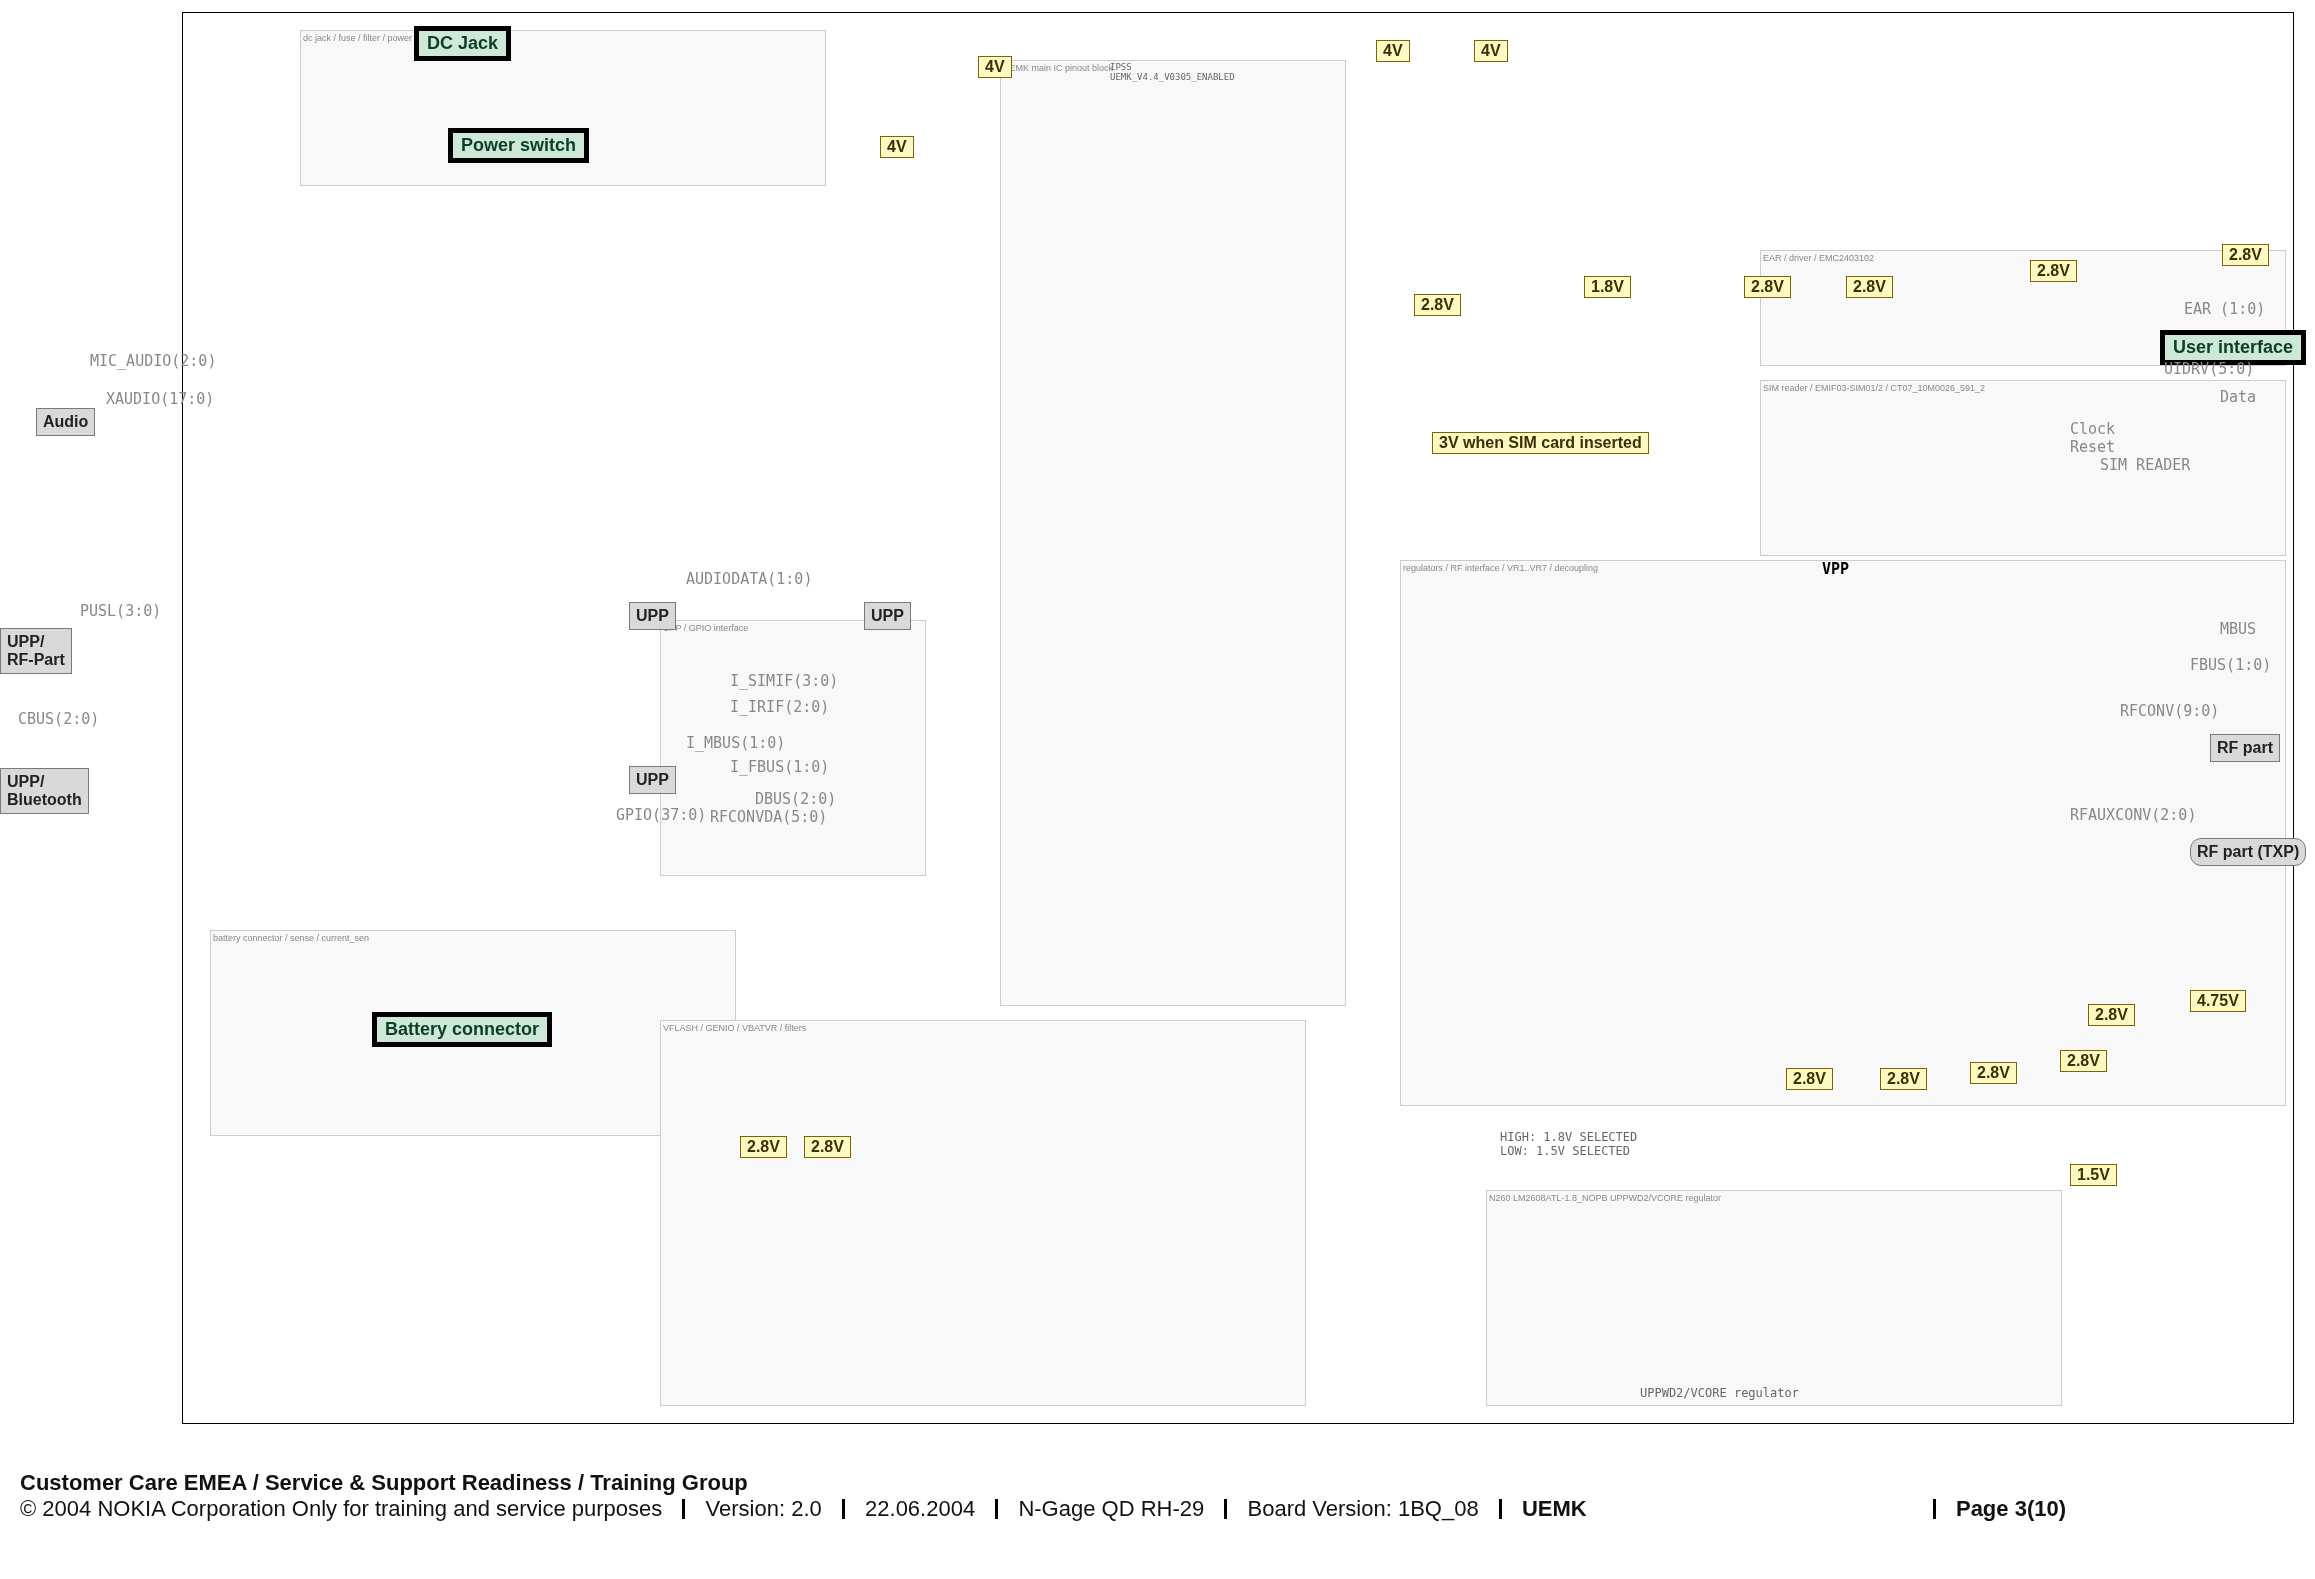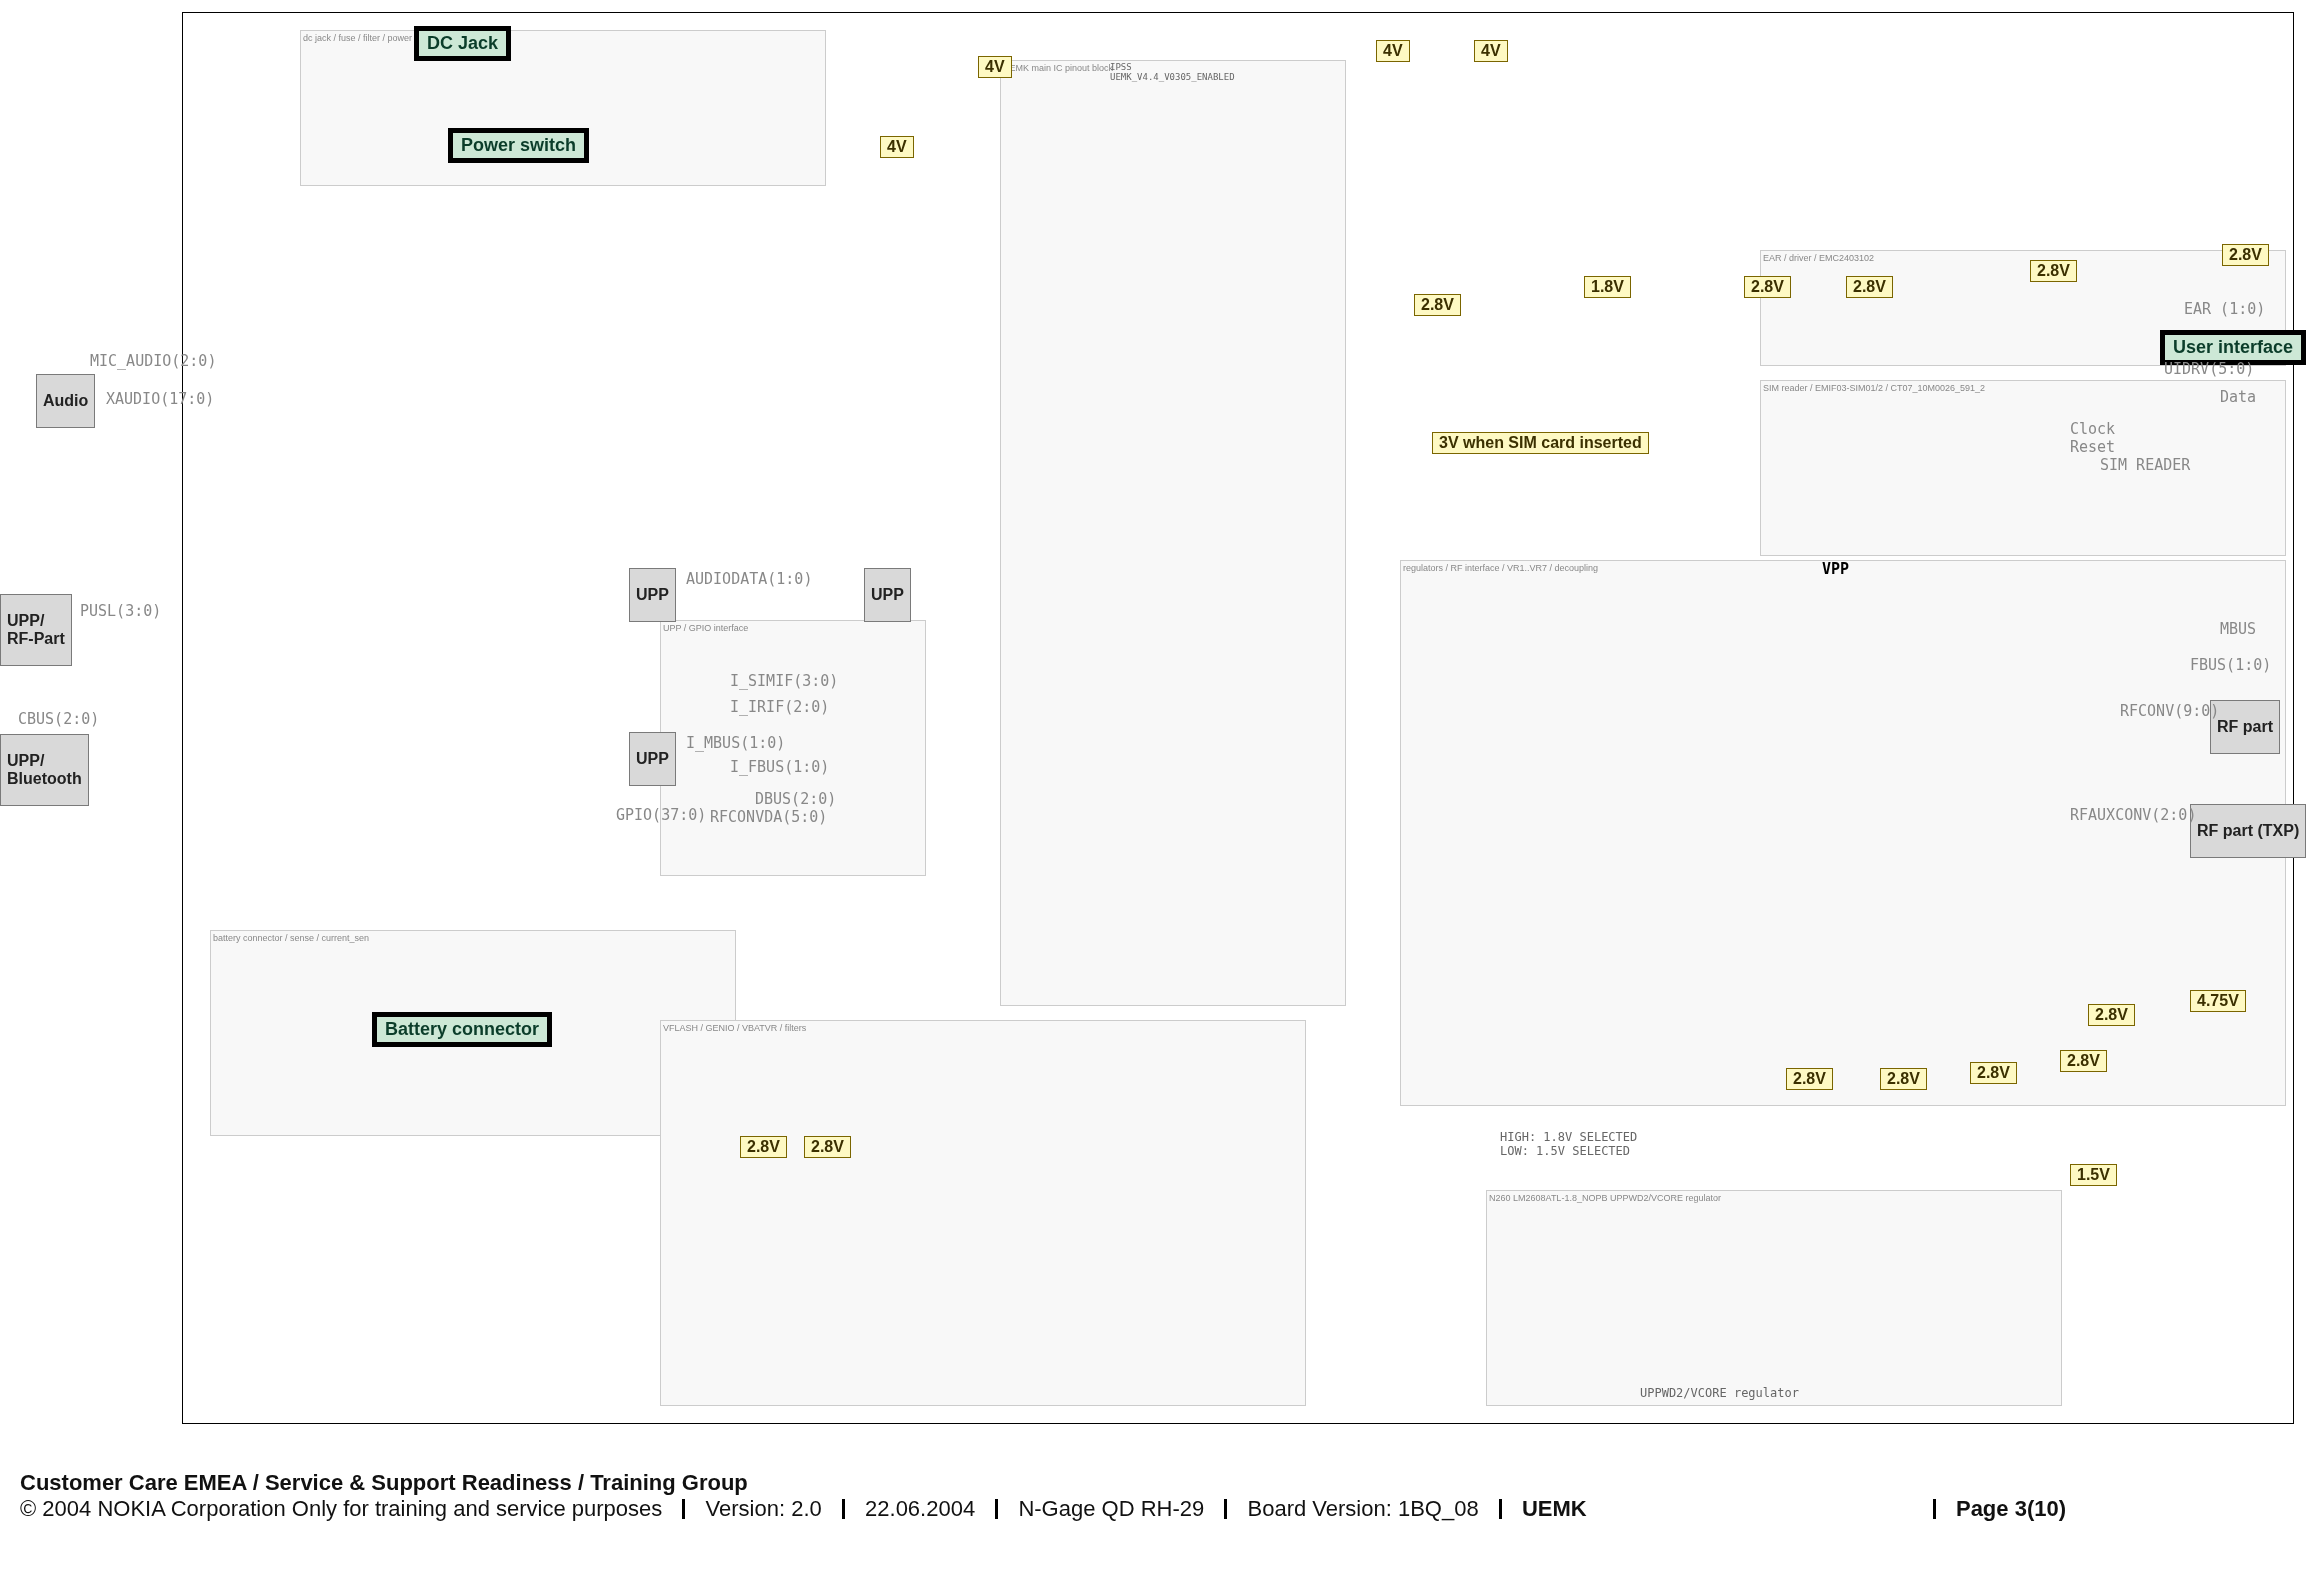--- a/index.html
+++ b/index.html
@@ -1,21 +1,21 @@
 <!DOCTYPE html>
 <html><head>
 <meta charset="utf-8">
 <style>
   html,body{margin:0;padding:0;background:#fff;font-family:Arial,Helvetica,sans-serif;color:#111;}
   #sheet{position:relative;width:2315px;height:1579px;background:#fff;}
   .frame{position:absolute;left:182px;top:12px;width:2110px;height:1410px;border:1px solid #000;}
   .schem{position:absolute;background:#f8f8f8;border:1px solid #ccc;font-size:9px;color:#888;padding:2px;overflow:hidden;}
   .lbl-green{position:absolute;background:#cde8d6;border:5px solid #000000;font-size:18px;font-weight:bold;color:#0b3d2a;padding:2px 8px;}
   .lbl-yellow{position:absolute;background:#fef9c3;border:1px solid #7a6500;font-size:16px;font-weight:bold;color:#3b3000;padding:1px 6px;}
-  .lbl-gray{position:absolute;background:#d9d9d9;border:1px solid #7a7a7a;font-size:16px;font-weight:bold;color:#222;padding:17px 6px;}
+  .lbl-gray{position:absolute;background:#d9d9d9;border:1px solid #7a7a7a;font-size:16px;font-weight:bold;color:#222;padding:4px 6px;margin-top:34px;}
   .bus{position:absolute;font-size:15px;color:#888;font-family:monospace;}
   .tiny{position:absolute;font-size:9px;color:#666;font-family:monospace;}
   .footer{position:absolute;left:20px;top:1470px;width:2280px;}
   .footer .l1{font-size:22px;font-weight:bold;}
   .footer .l2{font-size:22px;}
   .ft-sep{display:inline-block;width:3px;height:20px;background:#000;margin:0 14px -3px 14px;}
 </style>
 </head>
 <body>
 
@@ -60,21 +60,21 @@
 
   <div class="lbl-gray" style="left:36px;top:374px;">Audio</div>
   <div class="lbl-gray" style="left:0px;top:594px;white-space:pre;">UPP/
 RF-Part</div>
   <div class="lbl-gray" style="left:0px;top:734px;white-space:pre;">UPP/
 Bluetooth</div>
   <div class="lbl-gray" style="left:629px;top:568px;">UPP</div>
   <div class="lbl-gray" style="left:864px;top:568px;">UPP</div>
   <div class="lbl-gray" style="left:629px;top:732px;">UPP</div>
   <div class="lbl-gray" style="left:2210px;top:700px;">RF part</div>
-  <div class="lbl-gray" style="left:2190px;top:804px;">RF part (TXP)</div>
+  <div class="lbl-gray" style="left:2190px;top:804px;border-radius:11px;">RF part (TXP)</div>
 
   <div class="bus" style="left:90px;top:352px;">MIC_AUDIO(2:0)</div>
   <div class="bus" style="left:106px;top:390px;">XAUDIO(17:0)</div>
   <div class="bus" style="left:80px;top:602px;">PUSL(3:0)</div>
   <div class="bus" style="left:18px;top:710px;">CBUS(2:0)</div>
   <div class="bus" style="left:686px;top:570px;">AUDIODATA(1:0)</div>
   <div class="bus" style="left:730px;top:672px;">I_SIMIF(3:0)</div>
   <div class="bus" style="left:730px;top:698px;">I_IRIF(2:0)</div>
   <div class="bus" style="left:686px;top:734px;">I_MBUS(1:0)</div>
   <div class="bus" style="left:730px;top:758px;">I_FBUS(1:0)</div>

